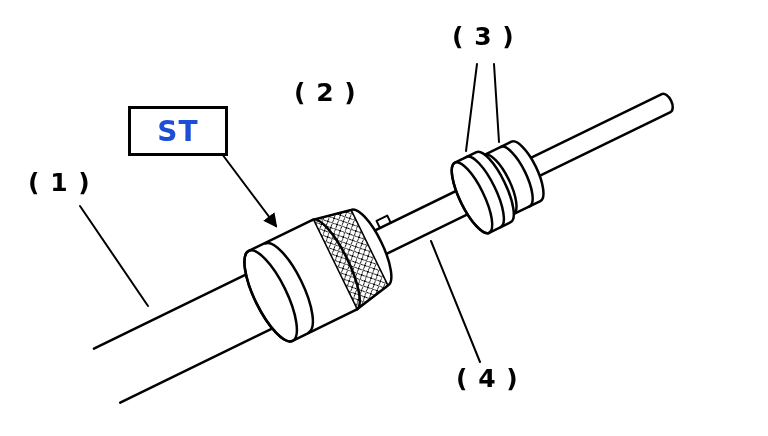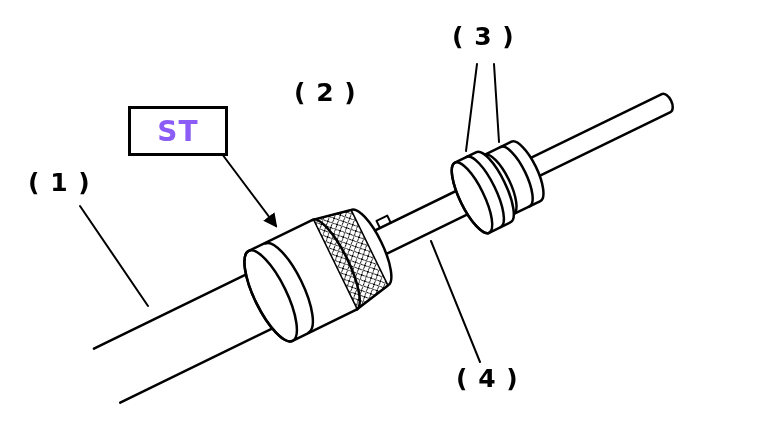--- a/index.html
+++ b/index.html
@@ -40,21 +40,21 @@
     top: 106px;
     width: 94px;
     height: 44px;
     border: 3px solid #000;
     background: #ffffff;
     display: flex;
     align-items: center;
     justify-content: center;
     font-weight: 700;
     font-size: 28px;
-    color: #8b5cf6;
+    color: #1d4ed8;
     letter-spacing: 1px;
   }
 </style>
 </head>
 <body>
 
 <div class="stage">
 
   <svg class="art" width="768" height="436" viewBox="0 0 768 436">
     <defs>

